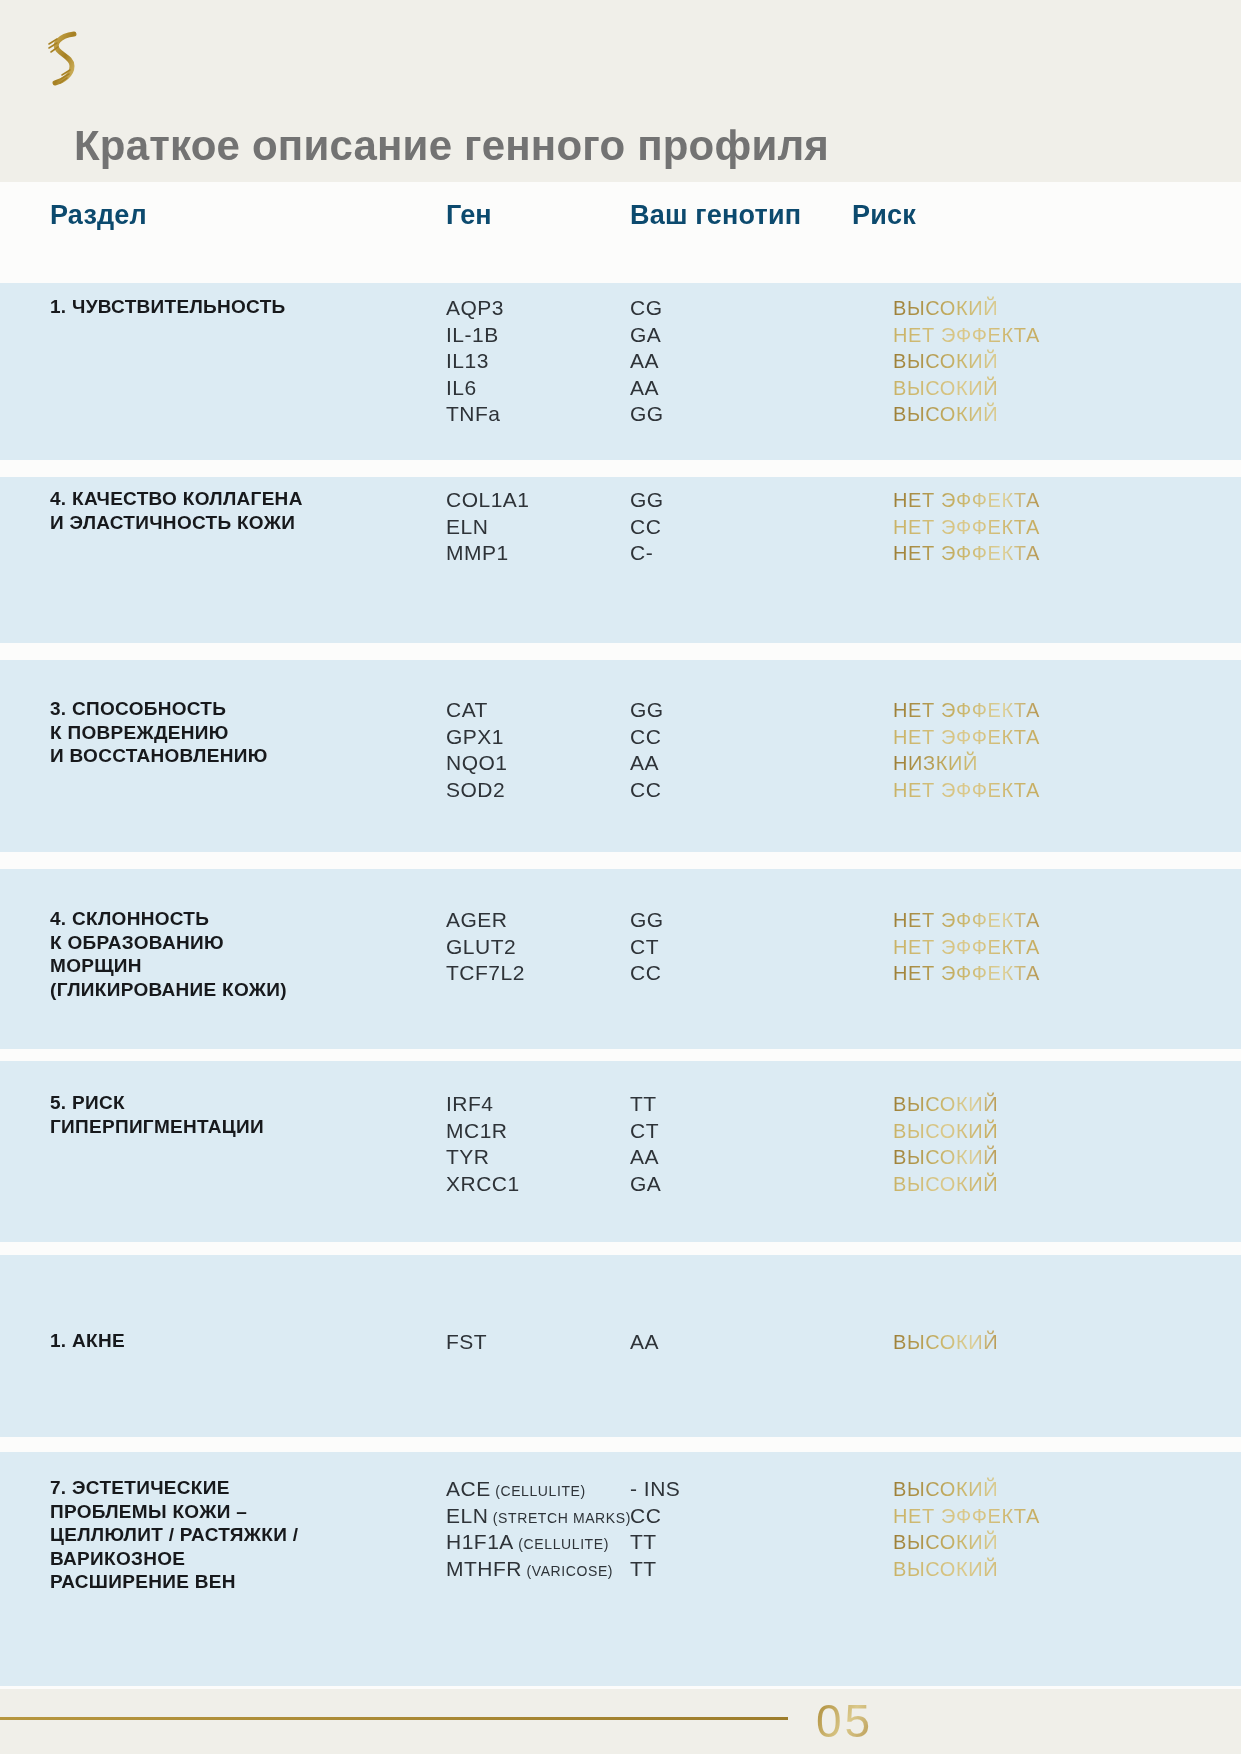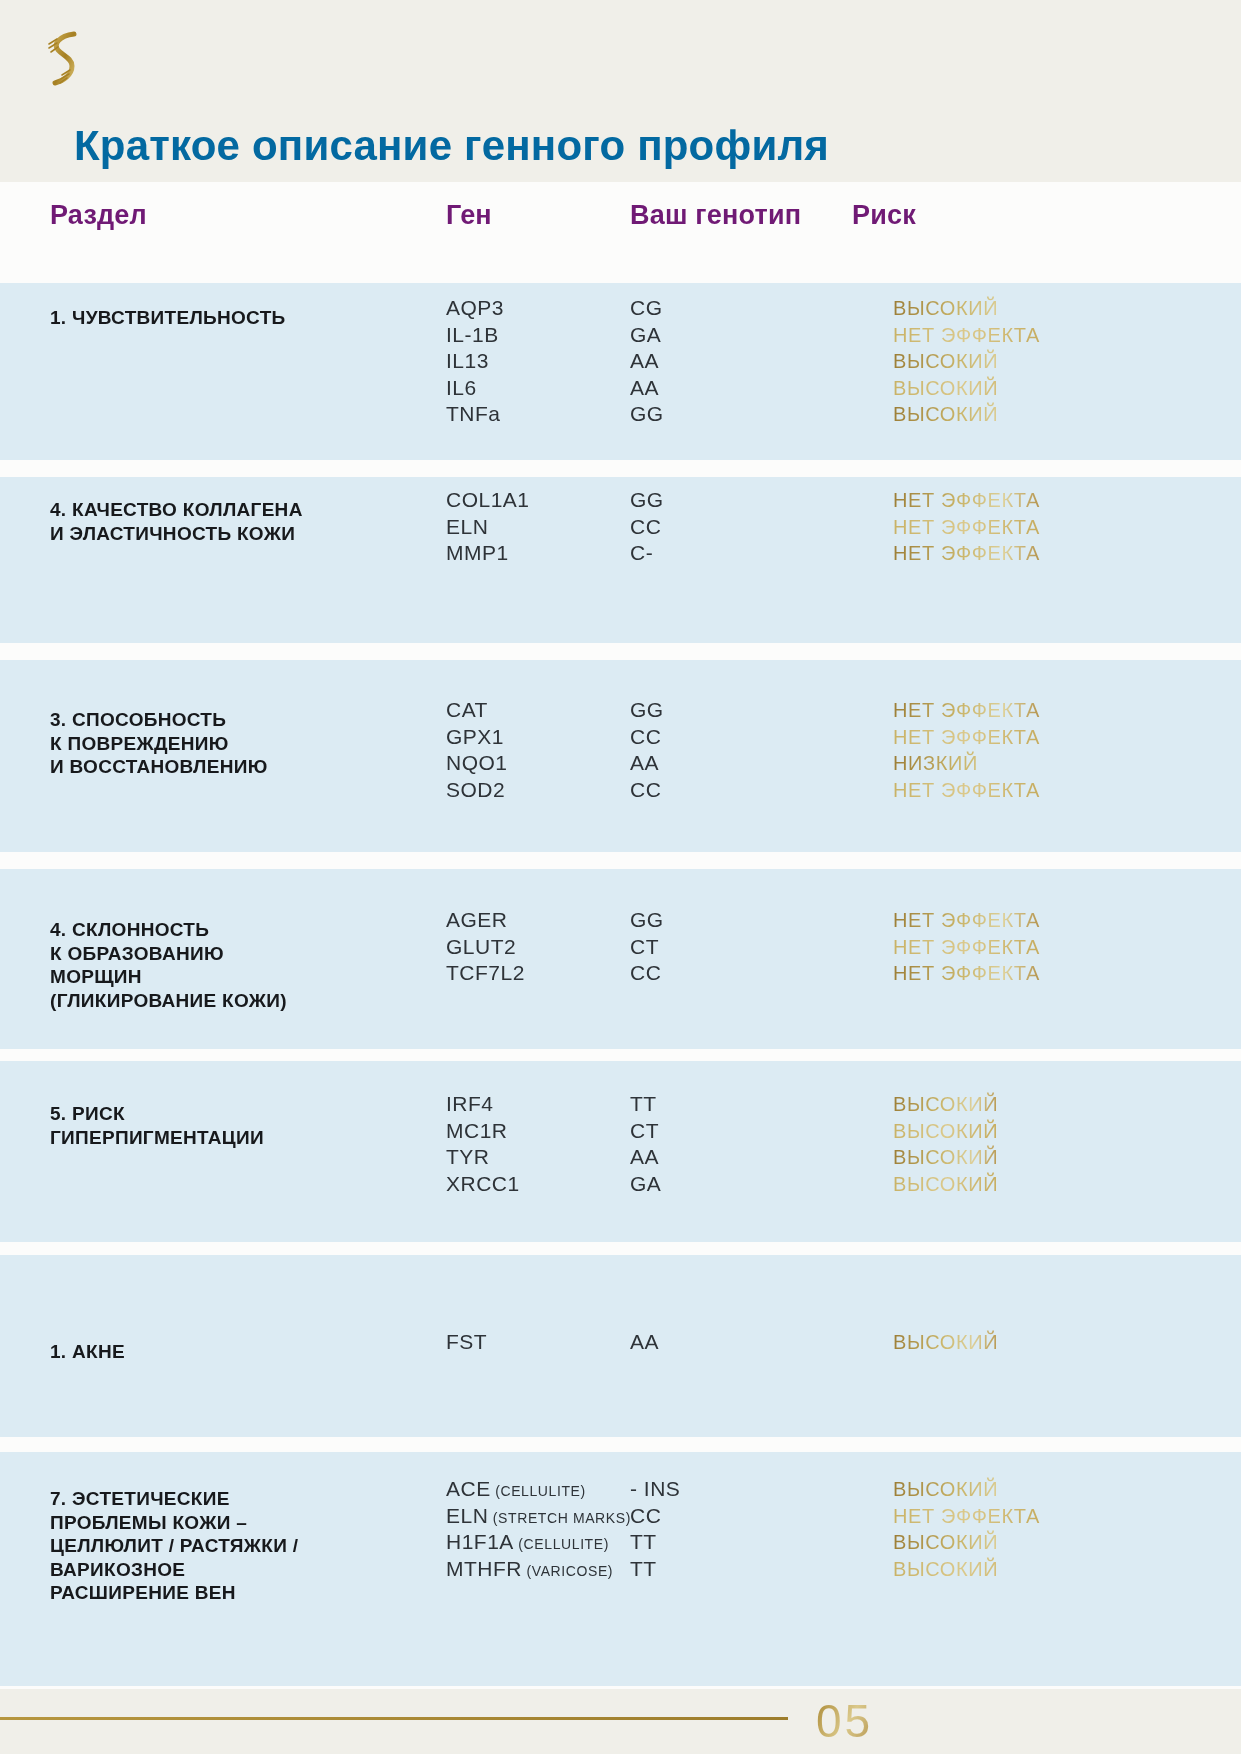--- a/index.html
+++ b/index.html
@@ -6,43 +6,43 @@
   body{
     width:1241px;height:1754px;position:relative;overflow:hidden;
     background:#fcfcfb;
     font-family:"Liberation Sans",sans-serif;
   }
   
   .band-top{height:182px;background:#f0efe9;position:relative}
   .logo{position:absolute;left:46px;top:30px}
   .page-title{
     position:absolute;left:74px;top:94px;
-    font-size:42px;font-weight:800;color:#0369a1;letter-spacing:.2px;white-space:nowrap;
+    font-size:42px;font-weight:800;color:#737373;letter-spacing:.2px;white-space:nowrap;
   }
   
   .table-head{height:101px;background:#fcfcfb;position:relative}
-  .table-head .hd{position:absolute;top:18px;font-size:27px;font-weight:700;color:#701a75;letter-spacing:.2px}
+  .table-head .hd{position:absolute;top:18px;font-size:27px;font-weight:700;color:#0c4a6e;letter-spacing:.2px}
   .hd-section{left:50px}
   .hd-gene{left:446px}
   .hd-genotype{left:630px}
   .hd-risk{left:852px}
   
   .profile-section{position:relative;background:#dcebf3;box-sizing:border-box;width:1241px}
   #sections .profile-section:nth-of-type(1){height:177px;--pad:12px;margin-bottom:17px}
   #sections .profile-section:nth-of-type(2){height:166px;--pad:10px;margin-bottom:17px}
   #sections .profile-section:nth-of-type(3){height:192px;--pad:37px;margin-bottom:17px}
   #sections .profile-section:nth-of-type(4){height:180px;--pad:38px;margin-bottom:12px}
   #sections .profile-section:nth-of-type(5){height:181px;--pad:30px;margin-bottom:13px}
   #sections .profile-section:nth-of-type(6){height:182px;--pad:74px;margin-bottom:15px}
   #sections .profile-section:nth-of-type(7){height:234px;--pad:24px;margin-bottom:3px}
   .col{position:absolute;top:var(--pad,14px)}
   .col-title{
     left:50px;width:370px;
     font-size:19px;font-weight:700;color:#17191c;line-height:23.5px;
-    white-space:pre-line;letter-spacing:.3px;margin-top:11px;
+    white-space:pre-line;letter-spacing:.3px;
   }
   .col-gene{left:446px}
   .col-geno{left:630px}
   .col-risk{left:893px}
   .cell{height:26.5px;line-height:26.5px;white-space:nowrap}
   .cell-gene,.cell-genotype{font-size:21px;color:#2e3338;letter-spacing:.5px;font-weight:400}
   .gene-note{font-size:14px;letter-spacing:.6px;color:#2e3338}
   .cell-risk{font-size:20px;letter-spacing:.6px;font-weight:400;color:#b3924a}
   @supports ((-webkit-background-clip:text) or (background-clip:text)){
     .cell-risk{

